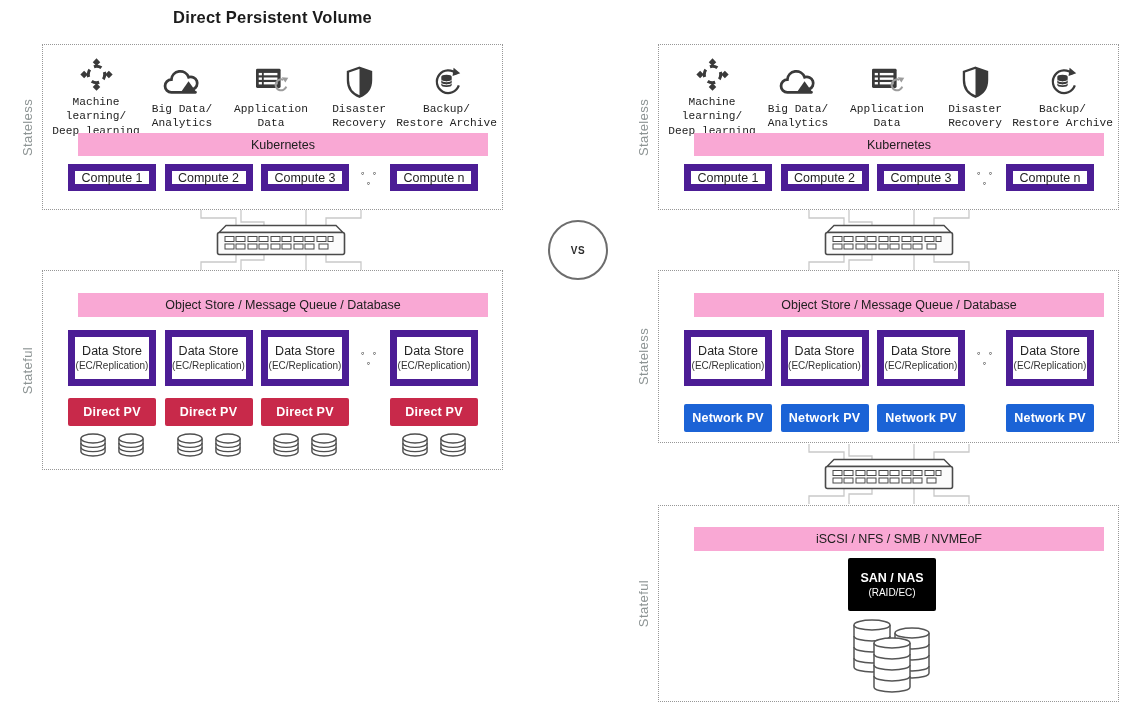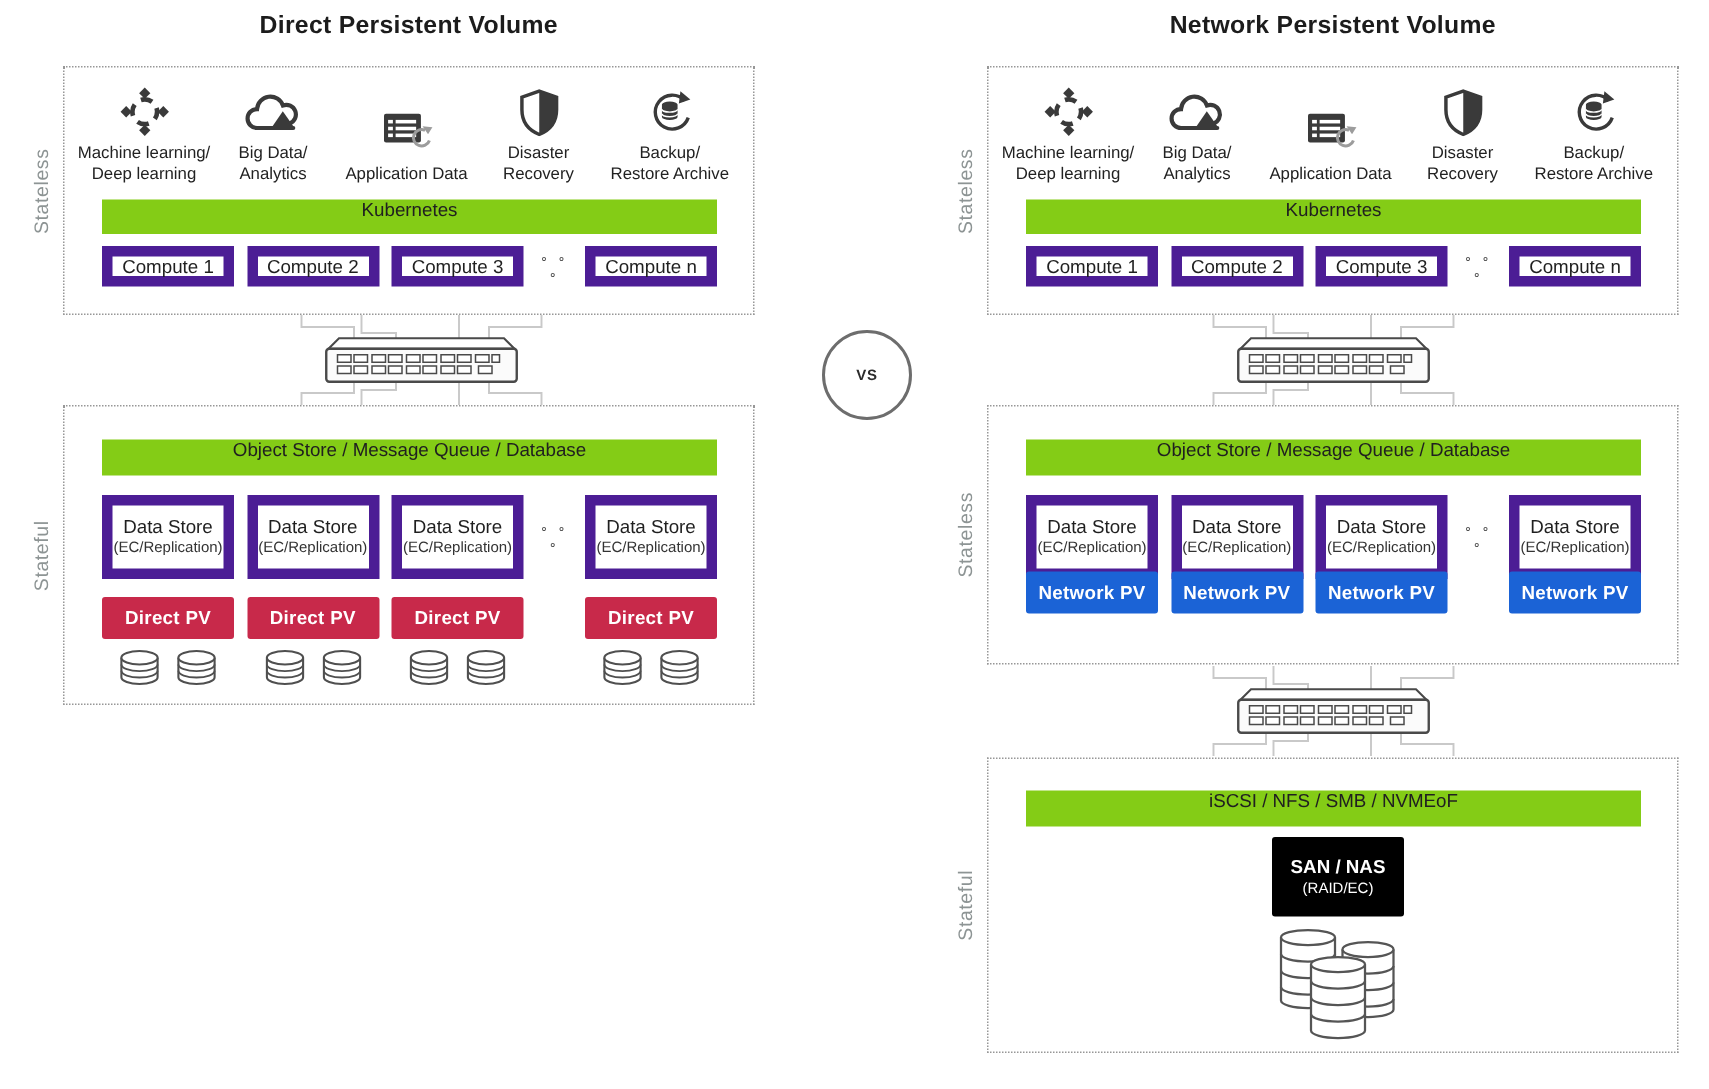--- a/index.html
+++ b/index.html
@@ -7,27 +7,27 @@
        font-family:"Liberation Sans","DejaVu Sans",sans-serif;color:#1f1f1f;}
   .canvas{position:relative;width:1139px;height:726px;background:#fff;}
   .col{position:absolute;top:0;width:461px;height:534px;}
   .col-left{left:42px;}
   .col-right{left:658px;}
   .col-title{position:absolute;top:8px;left:0;width:461px;text-align:center;
              font-size:16.5px;font-weight:600;color:#1c1c1c;letter-spacing:.2px;}
   .dotbox{position:absolute;left:0;width:461px;border:1px dotted #979797;box-sizing:border-box;background:#fff;}
   .vlabel{position:absolute;left:-24px;width:20px;display:flex;align-items:center;justify-content:center;}
   .vlabel span{transform:rotate(-90deg);white-space:nowrap;color:#8d9494;font-size:13px;letter-spacing:.4px;}
-  .workloads{position:absolute;top:55px;left:4px;width:453px;display:flex;align-items:flex-end;}
+  .workloads{position:absolute;top:55px;left:4px;width:453px;display:flex;align-items:center;font-family:Liberation Mono, monospace;}
   .workload{text-align:center;}
   .w1{width:100px;} .w2{width:72px;} .w3{width:106px;} .w4{width:70px;} .w5{width:105px;}
   .wicon{height:36px;display:flex;align-items:flex-end;justify-content:center;margin-bottom:4px;}
   .wlabel{font-size:11.2px;line-height:1.28;color:#222;}
-  .tierbar{position:absolute;left:26px;width:410px;height:23px;background:#84cc16;
-           display:flex;justify-content:center;font-size:12.5px;color:#202020;}
+  .tierbar{position:absolute;left:36px;width:410px;height:23px;background:#f9a8d4;
+           display:flex;align-items:center;justify-content:center;font-size:12.5px;color:#202020;}
   .row{position:absolute;left:26px;width:410px;display:flex;justify-content:space-between;align-items:center;}
   .node{box-sizing:border-box;width:88px;background:#fff;border:7px solid #4c1d95;
         display:flex;align-items:center;justify-content:center;font-size:12.5px;}
   .compute{height:27px;}
   .dstore{height:56px;flex-direction:column;line-height:1.25;}
   .dstore .sub{font-size:10px;color:#333;}
   .dots{width:24px;text-align:center;font-size:8.5px;letter-spacing:2px;color:#444;}
   .pv{box-sizing:border-box;width:88px;height:28px;border-radius:2px;display:flex;align-items:center;
       justify-content:center;color:#fff;font-weight:bold;font-size:12.5px;letter-spacing:.2px;}
   .diskslot{width:88px;display:flex;justify-content:center;gap:8px;}
@@ -291,21 +291,20 @@
         <svg width="30" height="26">
             <use href="#icon-disk"></use>
           </svg>
         </div>
     </div>
   </div>
 
   <div class="vs-circle">VS</div>
 
   <div class="col col-right">
-    <div class="col-title">Network Persistent Volume</div>
 
     <div class="dotbox" style="top:44px;height:166px;"></div>
     <div class="vlabel" style="top:44px;height:166px;">
       <span>Stateless</span>
       </div>
 
     <div class="workloads">
       <div class="workload w1">
         <div class="wicon">
             <svg width="33" height="33">
@@ -401,21 +400,21 @@
         <div>Data Store</div>
           <div class="sub">(EC/Replication)</div>
         </div>
       <div class="dots">∘ ∘ ∘</div>
       <div class="node dstore">
         <div>Data Store</div>
           <div class="sub">(EC/Replication)</div>
         </div>
     </div>
 
-    <div class="row" style="top:381px;height:28px;">
+    <div class="row" style="top:404px;height:28px;">
       <div class="pv" style="background: rgb(27, 99, 214);">Network PV</div>
       <div class="pv" style="background: rgb(27, 99, 214);">Network PV</div>
       <div class="pv" style="background: rgb(27, 99, 214);">Network PV</div>
       <div class="dots"></div>
       <div class="pv" style="background: rgb(27, 99, 214);">Network PV</div>
     </div>
 
     <svg class="gap-svg" style="top:443px;left:71px;" width="320" height="62">
       <use href="#icon-connectors" width="320" height="62"></use>
     </svg>

